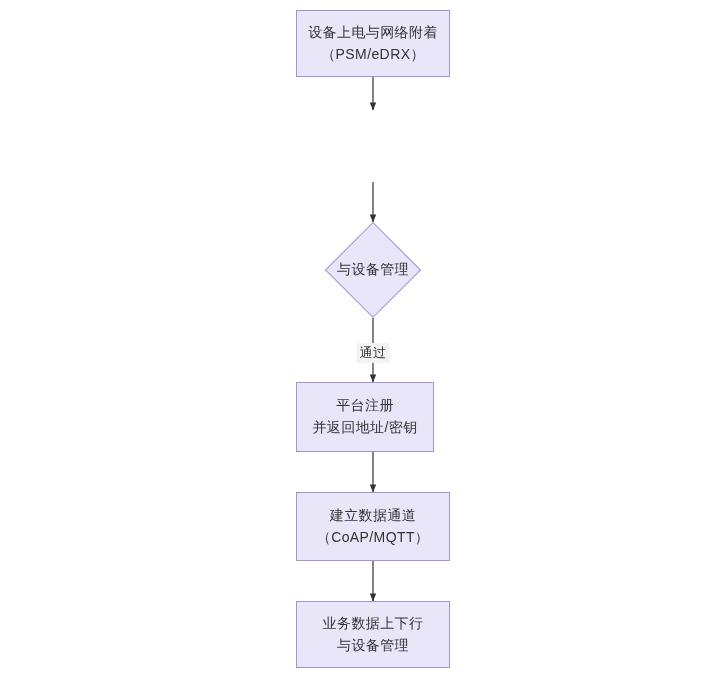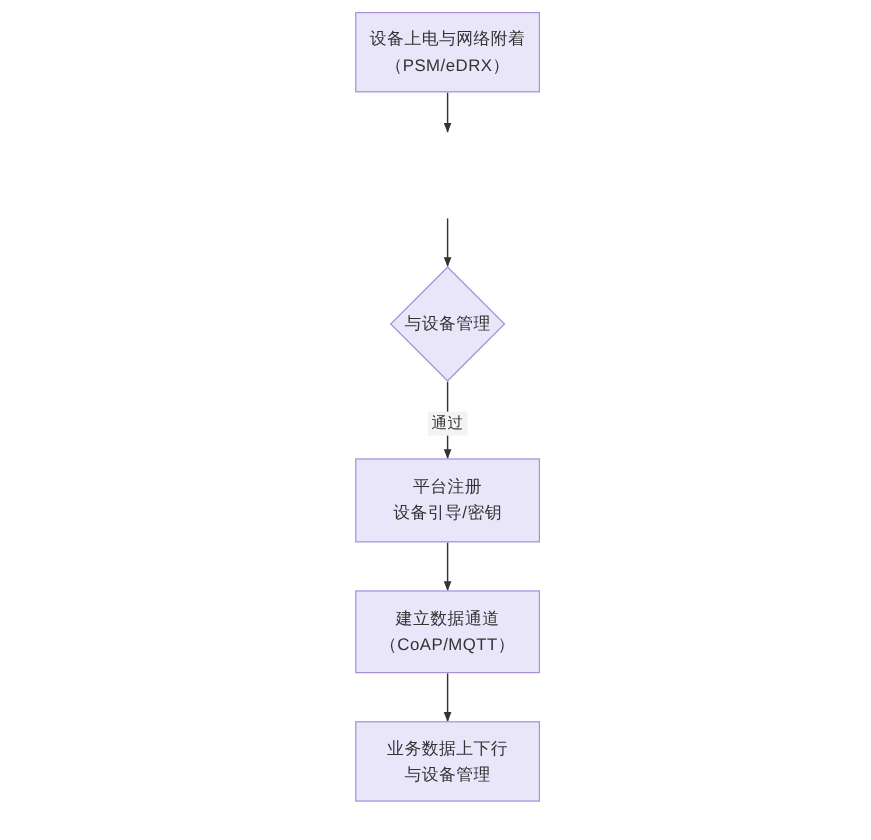--- a/index.html
+++ b/index.html
@@ -116,23 +116,23 @@
   </div>
 
 
   <div class="node-diamond" id="node-3" style="left:325px; top:222px;">
     <span class="diamond-shape"></span>
     <span class="diamond-label">与设备管理</span>
   </div>
 
   <div class="edge-label" style="left:373px; top:353px;">通过</div>
 
-  <div class="node" id="node-4" style="left:296px; top:382px; width:154px; height:70px;">
+  <div class="node" id="node-4" style="left:296px; top:382px; width:138px; height:70px;">
     <span class="line">平台注册</span>
-    <span class="line">设备引导/密钥</span>
+    <span class="line">并返回地址/密钥</span>
   </div>
 
   <div class="node" id="node-5" style="left:296px; top:492px; width:154px; height:69px;">
     <span class="line">建立数据通道</span>
     <span class="line">（CoAP/MQTT）</span>
   </div>
 
   <div class="node" id="node-6" style="left:296px; top:601px; width:154px; height:67px;">
     <span class="line">业务数据上下行</span>
     <span class="line">与设备管理</span>

